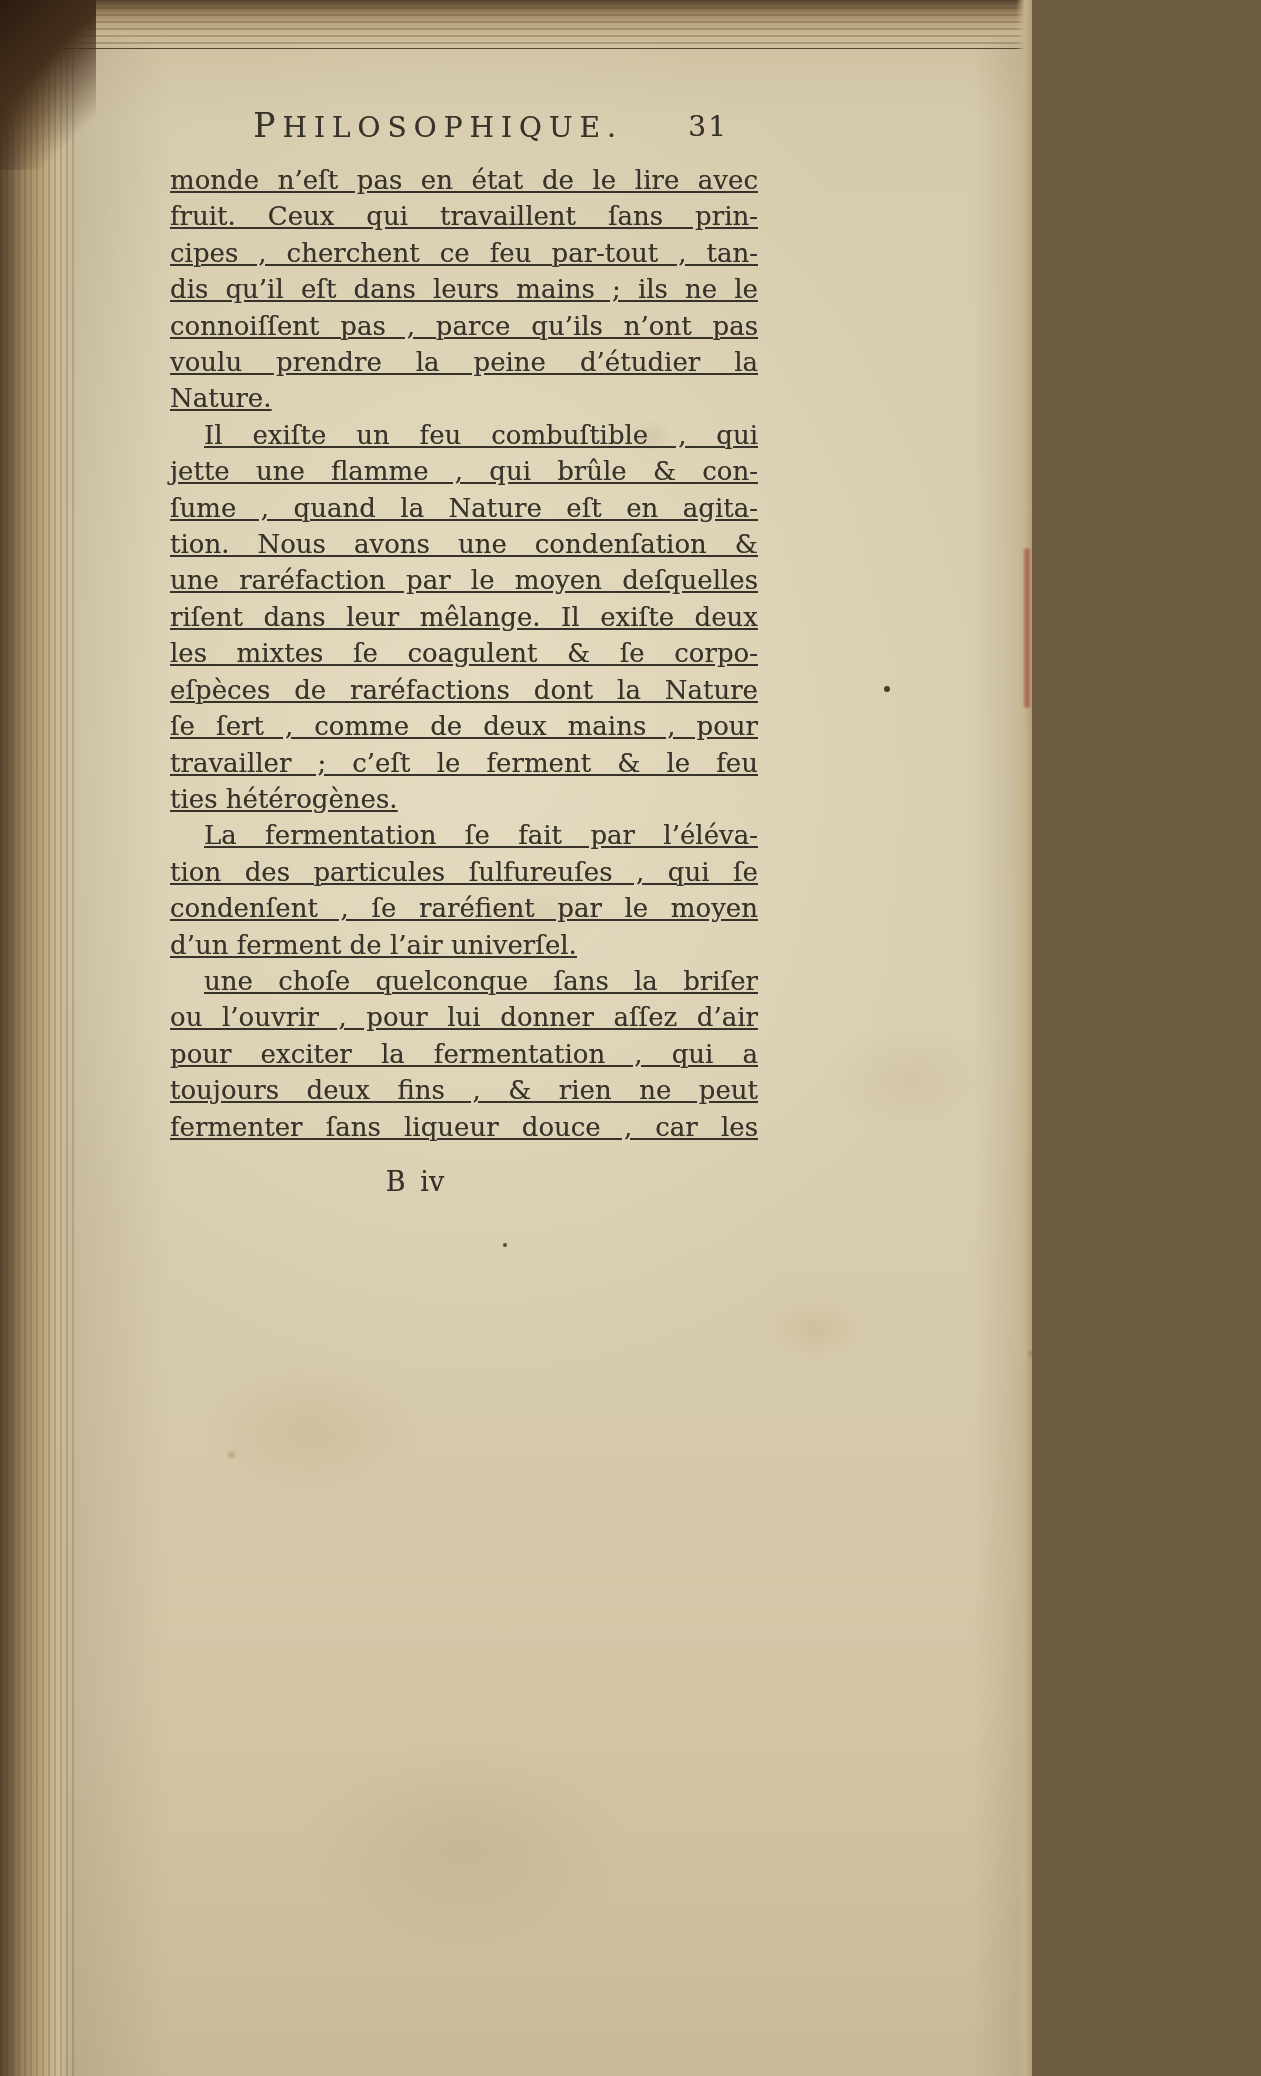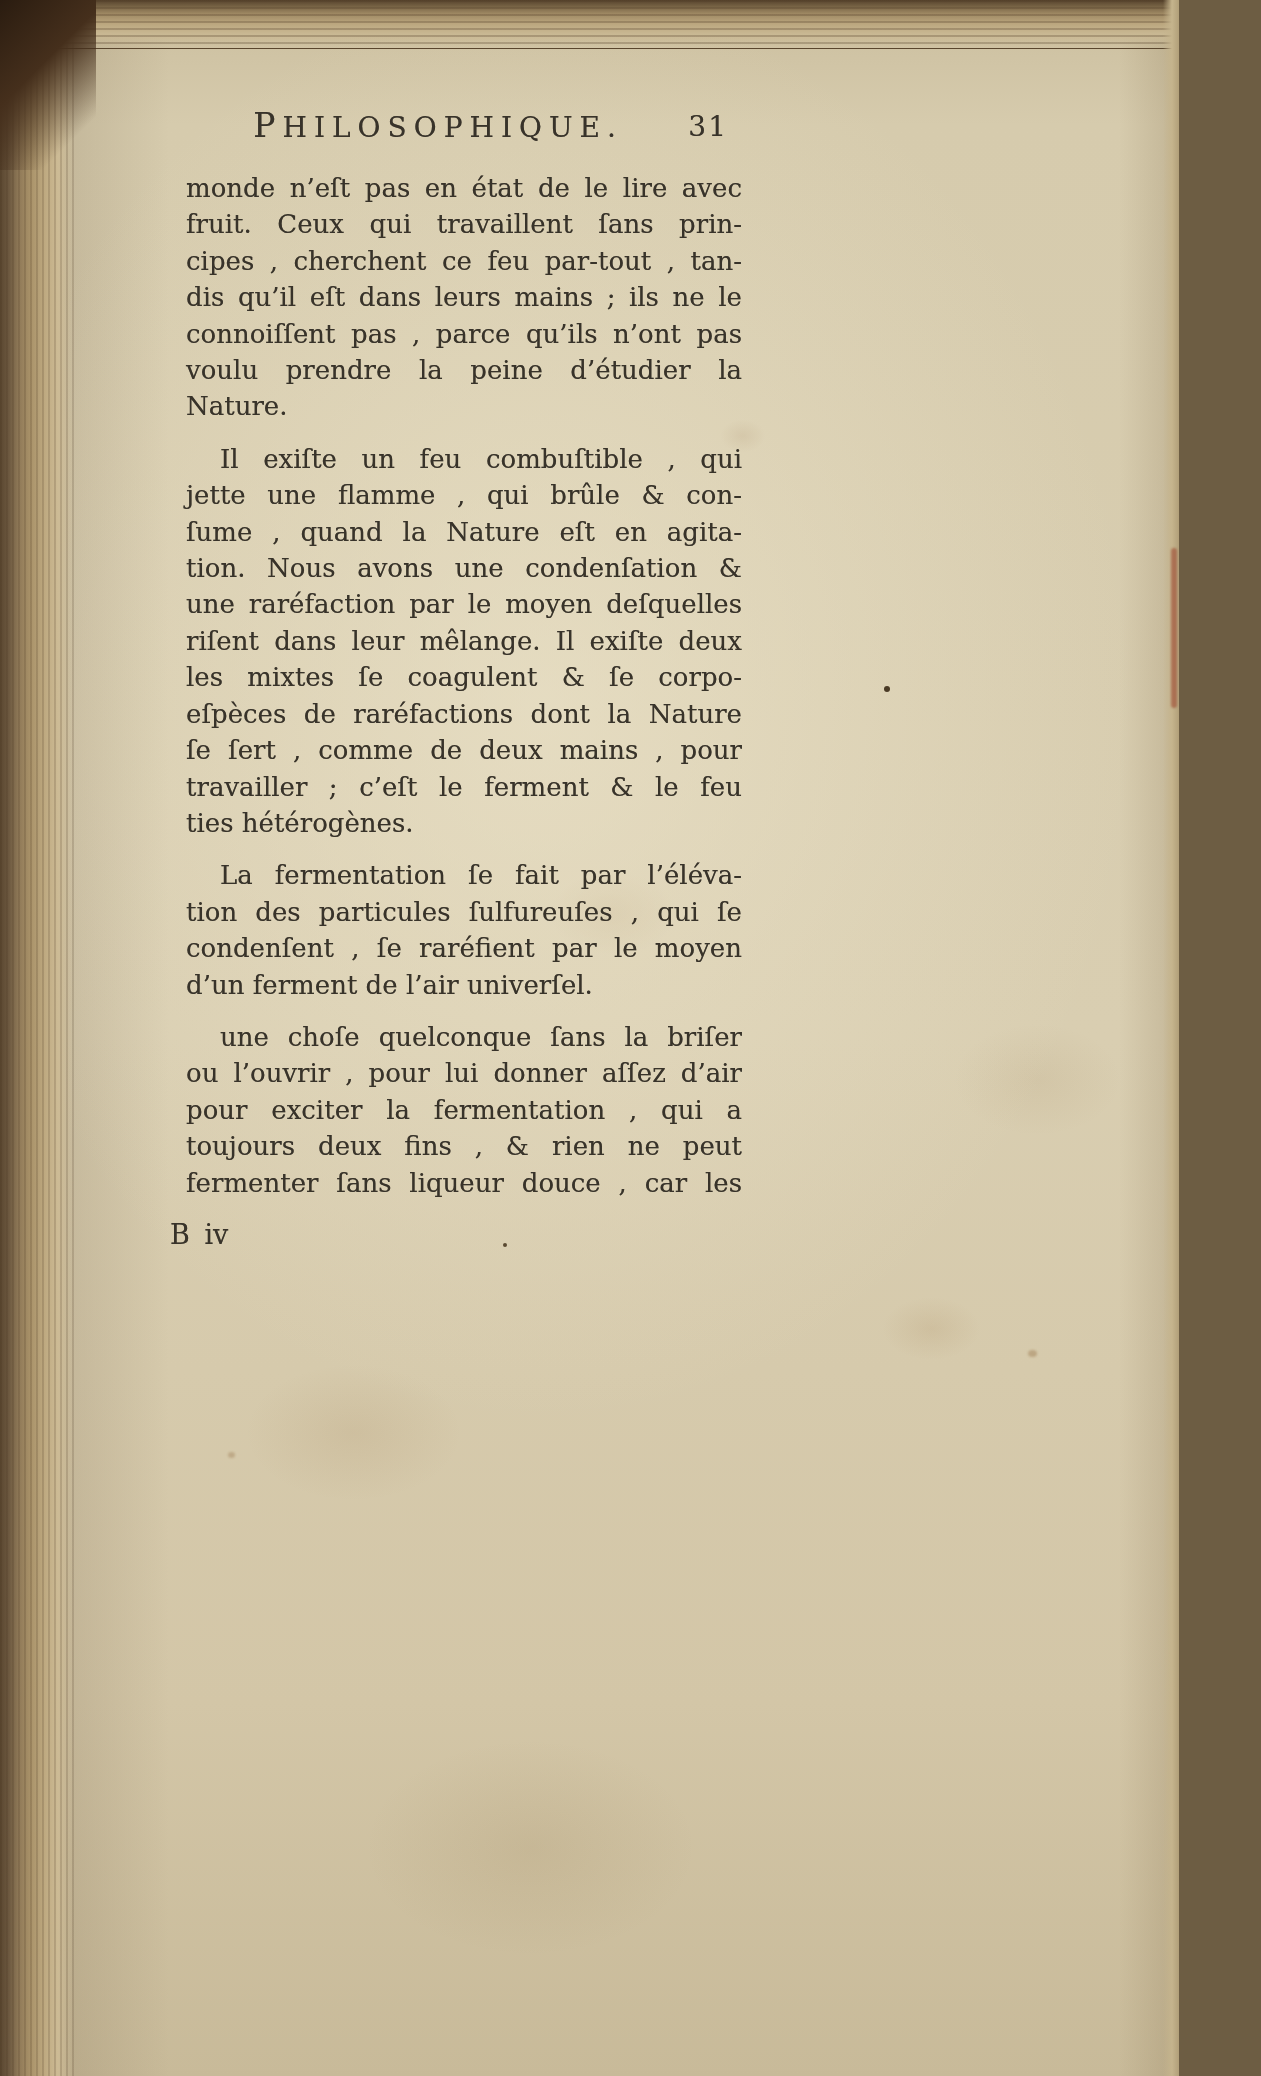--- a/index.html
+++ b/index.html
@@ -1,17 +1,17 @@
 <!DOCTYPE html>
 <html><head>
 <meta charset="utf-8">
 <style>
   html,body { margin:0; padding:0; background:#6d5d43; }
   .scene {
-    position:relative; width:1179px; height:2076px; overflow:hidden;
+    position:relative; width:1032px; height:2076px; overflow:hidden;
     font-family:"DejaVu Serif", serif;
     background:#86efac;
   }
   
   .page-bg {
     position:absolute; inset:0;
     background:
       radial-gradient(70% 48% at 46% 34%, rgba(240,232,207,.55), rgba(240,232,207,0) 72%),
       radial-gradient(90px 60px at 52% 44%, rgba(150,110,60,.12), rgba(150,110,60,0) 70%),
       radial-gradient(150px 95px at 30% 69%, rgba(140,100,55,.10), rgba(140,100,55,0) 72%),
@@ -62,26 +62,26 @@
     color:#38332a; font-size:26px; line-height:36.4px;
     text-shadow:0 0 .6px rgba(56,51,42,.55);
   }
   .page-header { position:relative; height:46px; margin-bottom:8px; }
   .running-title {
     position:absolute; left:50%; transform:translateX(-57%);
     font-size:28px; letter-spacing:7px; white-space:nowrap;
   }
   .running-title::first-letter { font-size:33px; }
   .page-number { position:absolute; right:30px; top:1px; font-size:28px; letter-spacing:2px; }
-  .para { margin:16px; }
+  .para { margin:0;text-decoration:underline; }
   .para.indent .line:first-child { text-indent:34px; }
   .line { text-align:justify; text-align-last:justify; }
   .line.last { text-align-last:left; }
   .signature {
-    margin-top:7px; text-align:left; padding-right:98px; font-size:27px;
+    margin-top:19px; text-align:center; padding-right:98px; font-size:27px;
     word-spacing:6px;
   }
 </style>
 </head>
 <body>
 
 <div class="scene">
   <div class="page-bg"></div>
   <div class="edge-left"></div>
   <div class="edge-top"></div>

